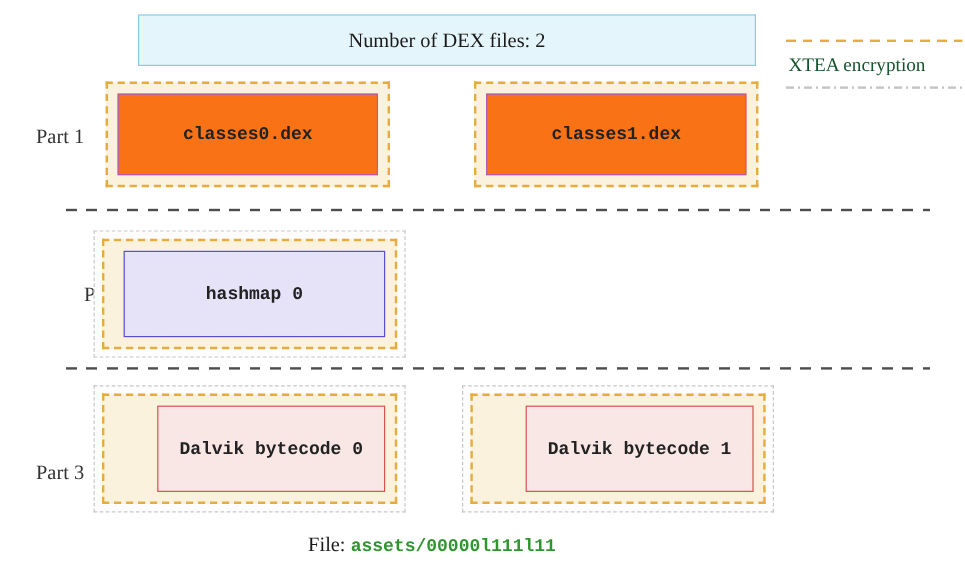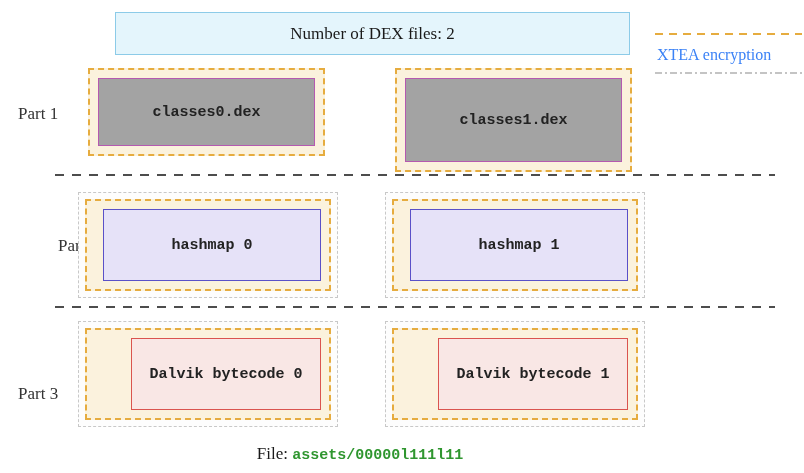--- a/index.html
+++ b/index.html
@@ -30,31 +30,31 @@
     position: absolute; left: 657px; top: 7px;
     font-size: 16px; color: #d2952e; white-space: nowrap;
   }
   .legend-nrv-line {
     position: absolute; left: 655px; top: 33px;
     width: 147px; height: 2px;
     background: repeating-linear-gradient(90deg, #e6ac3f 0 8px, transparent 8px 14px);
   }
   .legend-xtea-label {
     position: absolute; left: 657px; top: 46px;
-    font-size: 16px; color: #3b82f6; white-space: nowrap;
+    font-size: 16px; color: #14532d; white-space: nowrap;
   }
   .legend-xtea-line {
     position: absolute; left: 655px; top: 72px;
     width: 147px; height: 2px;
     background: repeating-linear-gradient(90deg, #c4c4c4 0 7px, transparent 7px 10px, #c4c4c4 10px 12px, transparent 12px 15px);
   }
 
   
   .part-label {
-    position: absolute; left: 18px;
+    position: absolute; left: 30px;
     font-size: 17px; color: #333333; white-space: nowrap;
   }
   .pl-1 { top: 104px; }
   .pl-2 { top: 236px; margin-left: 40px; }
   .pl-3 { top: 364px; margin-top: 20px; }
 
   
   .nrv-box {
     border: 2px dashed #e6ac3f;
     background: #fbf2dd;
@@ -73,26 +73,26 @@
   .xtea-box > .nrv-box { flex: 1; padding-left: 16px; }
 
   .inner {
     flex: 1;
     box-sizing: border-box;
     display: flex; align-items: center; justify-content: center;
     font-family: "Liberation Mono", monospace;
     font-size: 15px; font-weight: bold; color: #222222;
     border: 1.5px solid;
   }
-  .inner-p1 { border-color: #b55ab0; background: #a3a3a3; }
+  .inner-p1 { border-color: #b55ab0; background: #f97316; }
   .inner-p2 { border-color: #5a50c8; background: #e6e2f8; }
   .inner-p3 { border-color: #da544f; background: #f9e7e5; margin-left: 28px; }
 
   .b-p1-0 { position: absolute; left: 88px;  top: 68px;  width: 237px; height: 88px; }
-  .b-p1-1 { position: absolute; left: 395px; top: 68px;  width: 237px; height: 104px; }
+  .b-p1-1 { position: absolute; left: 395px; top: 68px;  width: 237px; height: 88px; }
   .b-p2-0 { left: 78px;  top: 192px; width: 260px; height: 106px; }
   .b-p2-1 { left: 385px; top: 192px; width: 260px; height: 106px; }
   .b-p3-0 { left: 78px;  top: 321px; width: 260px; height: 106px; }
   .b-p3-1 { left: 385px; top: 321px; width: 260px; height: 106px; }
 
   
   .sep {
     position: absolute; left: 55px;
     width: 720px; height: 2px;
     background: repeating-linear-gradient(90deg, #4d4d4d 0 9px, transparent 9px 17px);
@@ -143,27 +143,20 @@
 
   <div class="sep sep-1"></div>
 
   <div class="xtea-box b-p2-0">
     <div class="nrv-box">
       <div class="inner inner-p2">
         <span>hashmap 0</span>
       </div>
     </div>
   </div>
-  <div class="xtea-box b-p2-1">
-    <div class="nrv-box">
-      <div class="inner inner-p2">
-        <span>hashmap 1</span>
-      </div>
-    </div>
-  </div>
 
   <div class="sep sep-2"></div>
 
   <div class="xtea-box b-p3-0">
     <div class="nrv-box">
       <div class="inner inner-p3">
         <span>Dalvik bytecode 0</span>
       </div>
     </div>
   </div>

